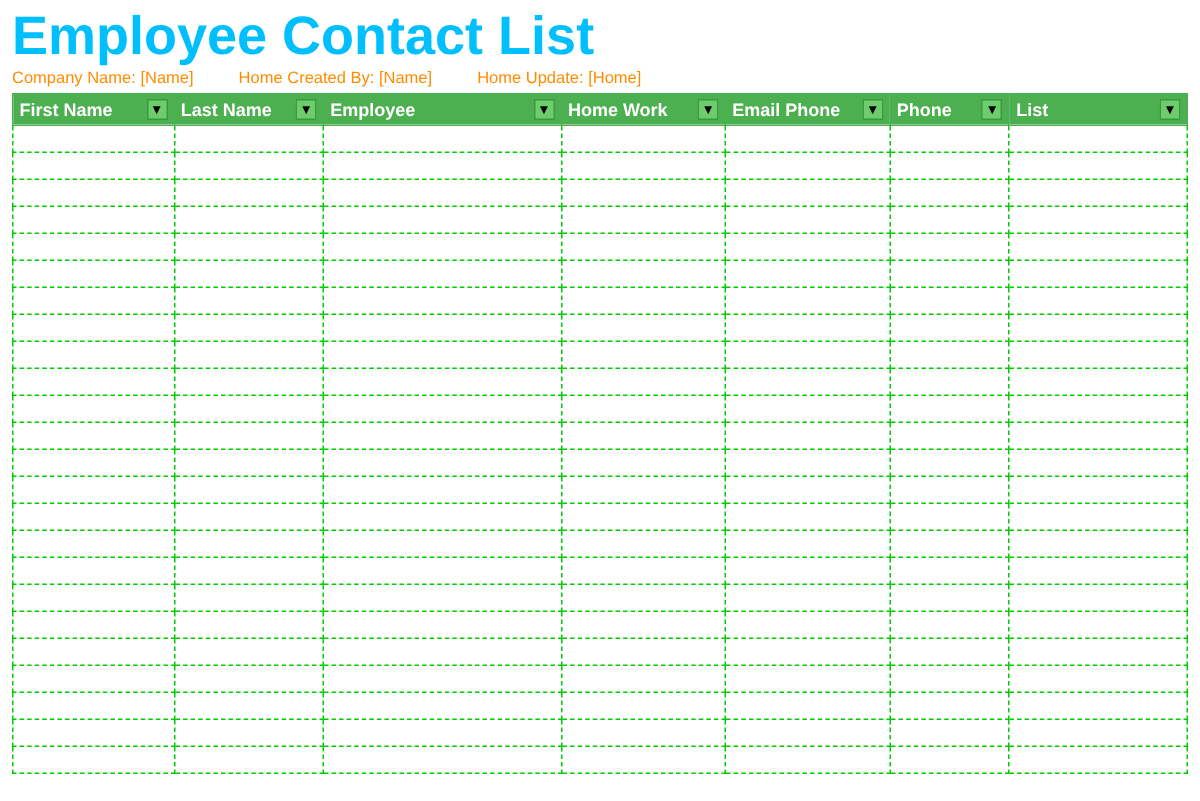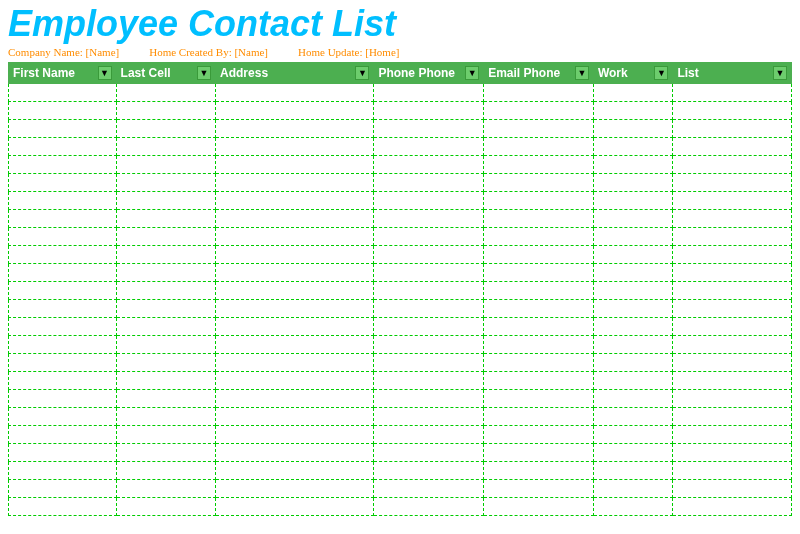--- a/index.html
+++ b/index.html
@@ -23,35 +23,33 @@
       padding: 4px 8px;
     }
 
     .title {
       font-size: 36px;
       font-weight: bold;
       color: #00BFFF;
       font-family: Arial, sans-serif;
       line-height: 1.1;
       margin-bottom: 2px;
-      font-style: italic;
     }
 
     .meta-row {
       display: flex;
       gap: 0;
       font-size: 11px;
       color: #FF8C00;
       margin-bottom: 4px;
     }
 
     .meta-item {
       margin-right: 30px;
       white-space: nowrap;
-      font-family: Liberation Serif, serif;
     }
 
     .table-container {
       width: 100%;
       border-collapse: collapse;
     }
 
     .header-row th {
       background-color: #4CAF50;
       color: #ffffff;
@@ -137,45 +135,45 @@
     <thead>
       <tr class="header-row">
         <th>
           <div class="col-header-inner">
             <span>First Name</span>
             <span class="dropdown-arrow">▼</span>
           </div>
         </th>
         <th>
           <div class="col-header-inner">
-            <span>Last Cell</span>
-            <span class="dropdown-arrow">▼</span>
-          </div>
-        </th>
-        <th>
-          <div class="col-header-inner">
-            <span>Address</span>
-            <span class="dropdown-arrow">▼</span>
-          </div>
-        </th>
-        <th>
-          <div class="col-header-inner">
-            <span>Phone Phone</span>
+            <span>Last Name</span>
+            <span class="dropdown-arrow">▼</span>
+          </div>
+        </th>
+        <th>
+          <div class="col-header-inner">
+            <span>Employee</span>
+            <span class="dropdown-arrow">▼</span>
+          </div>
+        </th>
+        <th>
+          <div class="col-header-inner">
+            <span>Home Work</span>
             <span class="dropdown-arrow">▼</span>
           </div>
         </th>
         <th>
           <div class="col-header-inner">
             <span>Email Phone</span>
             <span class="dropdown-arrow">▼</span>
           </div>
         </th>
         <th>
           <div class="col-header-inner">
-            <span>Work</span>
+            <span>Phone</span>
             <span class="dropdown-arrow">▼</span>
           </div>
         </th>
         <th>
           <div class="col-header-inner">
             <span>List</span>
             <span class="dropdown-arrow">▼</span>
           </div>
         </th>
       </tr>

